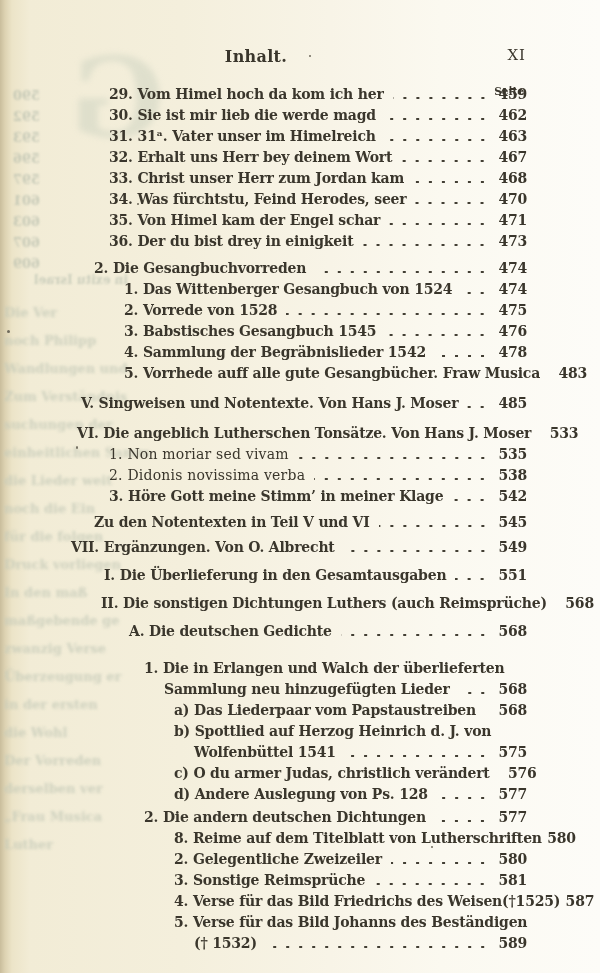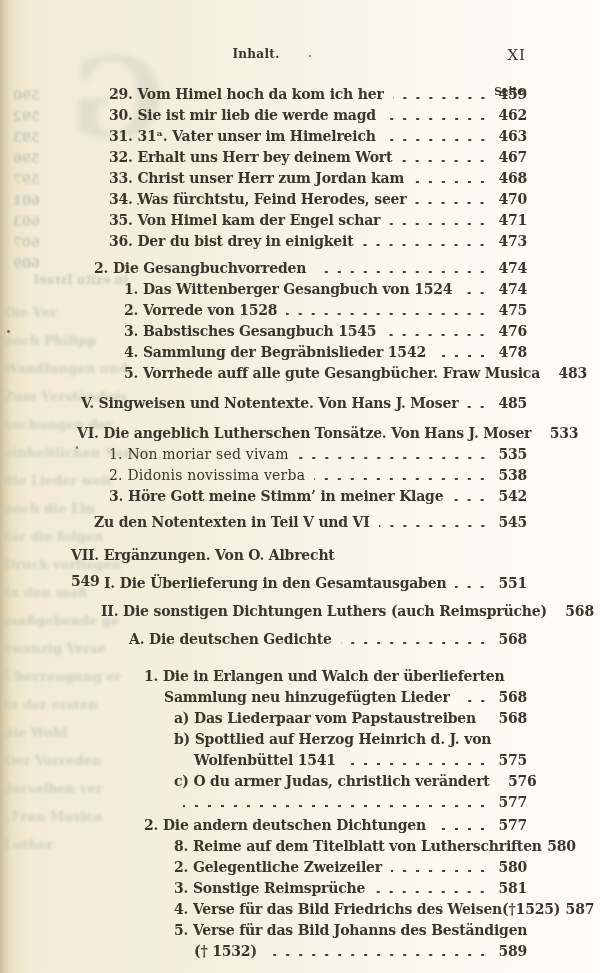--- a/index.html
+++ b/index.html
@@ -39,21 +39,21 @@
     position:absolute;left:4px;top:306px;width:190px;
     display:flex;flex-direction:column;gap:15px;
     color:#c5cab8;font-size:13px;font-weight:bold;
     filter:blur(1.4px);opacity:.8;white-space:nowrap;
   }
   .bleed-fragments div{height:13px;line-height:13px;}
   .speck{position:absolute;background:#6f6a5c;border-radius:50%;}
   
   .header-title{
     position:absolute;left:0;top:47px;width:512px;text-align:center;
-    font-size:12px;font-weight:bold;letter-spacing:.3px;z-index:2;
+    font-size:16px;font-weight:bold;letter-spacing:.3px;z-index:2;
   }
   .page-roman{
     position:absolute;top:46px;right:74px;z-index:2;
     font-size:15px;letter-spacing:1px;
   }
   .seite-label{
     position:absolute;top:85px;right:76px;z-index:2;
     font-size:10.5px;font-weight:bold;
   }
   
@@ -222,21 +222,21 @@
       <div class="toc-row" style="padding-left: 40px;">
         <span class="entry-text">3. Höre Gott meine Stimm’ in meiner Klage</span>
         <span class="leader dots"></span>
         <span class="page-num">542</span>
       </div>
       <div class="toc-row" style="padding-left: 25px; margin-top: 5px;">
         <span class="entry-text">Zu den Notentexten in Teil V und VI</span>
         <span class="leader dots"></span>
         <span class="page-num">545</span>
       </div>
-      <div class="toc-row" style="padding-left: 2px; margin-top: 12px; flex-direction: column;">
+      <div class="toc-row" style="padding-left: 2px; margin-top: 4px;">
         <span class="entry-text">VII. Ergänzungen.  Von O. Albrecht</span>
         <span class="leader dots"></span>
         <span class="page-num">549</span>
       </div>
       <div class="toc-row" style="padding-left: 35px; margin-top: 7px;">
         <span class="entry-text">I. Die Überlieferung in den Gesamtausgaben</span>
         <span class="leader dots"></span>
         <span class="page-num">551</span>
       </div>
       <div class="toc-row" style="padding-left: 32px; margin-top: 7px;">
@@ -273,20 +273,21 @@
         <span class="entry-text">Wolfenbüttel 1541</span>
         <span class="leader dots"></span>
         <span class="page-num">575</span>
       </div>
       <div class="toc-row" style="padding-left: 105px;">
         <span class="entry-text">c) O du armer Judas, christlich verändert</span>
         <span class="leader dots"></span>
         <span class="page-num">576</span>
       </div>
       <div class="toc-row" style="padding-left: 105px;">
+        <span class="entry-text">d) Andere Auslegung von Ps. 128</span>
         <span class="leader dots"></span>
         <span class="page-num">577</span>
       </div>
       <div class="toc-row" style="padding-left: 75px; margin-top: 2px;">
         <span class="entry-text">2. Die andern deutschen Dichtungen</span>
         <span class="leader dots"></span>
         <span class="page-num">577</span>
       </div>
       <div class="toc-row" style="padding-left: 105px;">
         <span class="entry-text">8. Reime auf dem Titelblatt von Lutherschriften</span>

